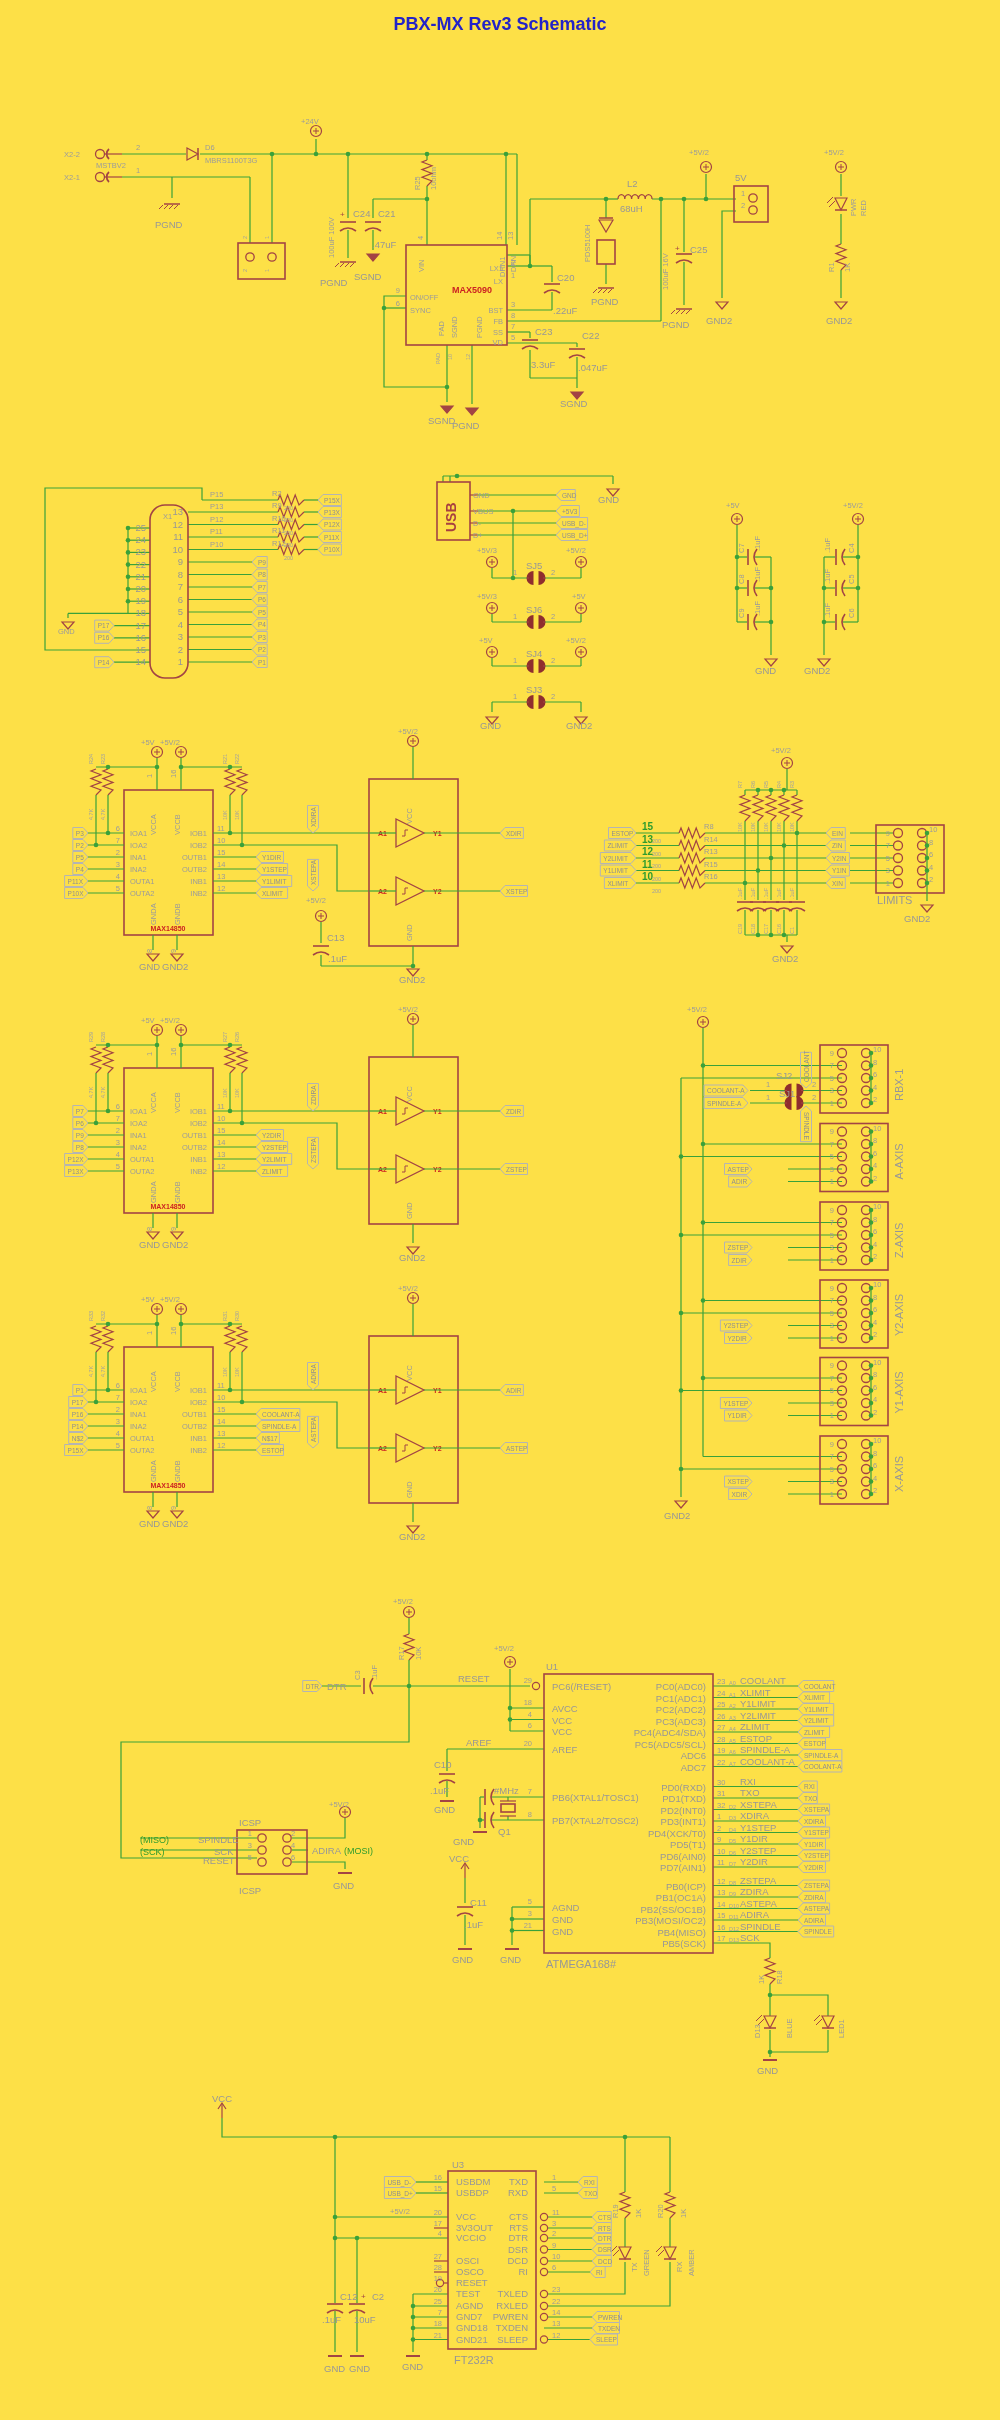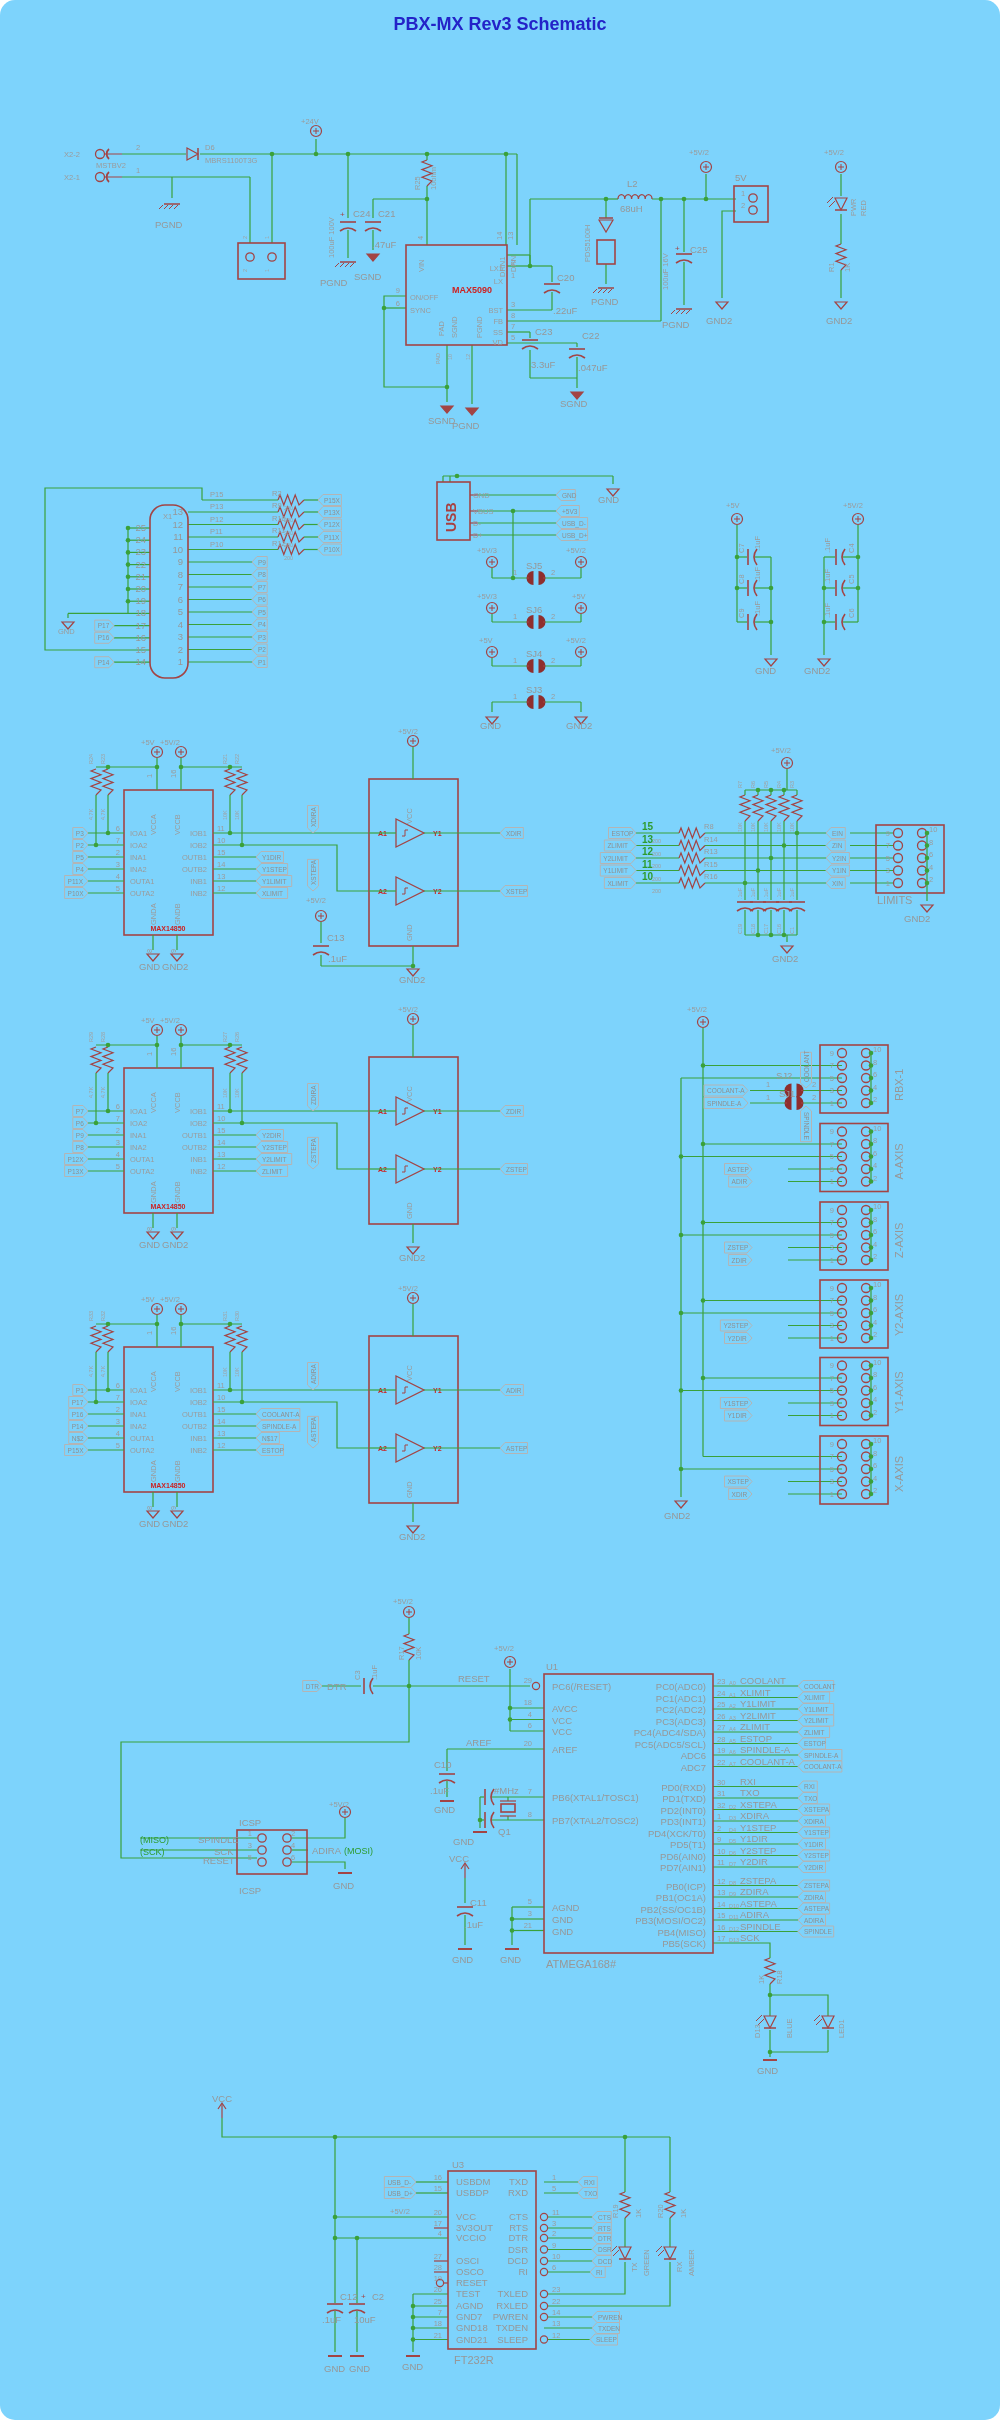--- a/index.html
+++ b/index.html
@@ -1,16 +1,16 @@
 <!DOCTYPE html>
 <html><head>
 <meta charset="utf-8">
 <style>
   html,body{margin:0;padding:0;background:#ffffff;}
-  #page{position:relative;width:1000px;height:2420px;background:#7dd3fc;overflow:hidden;border-radius:15px;}
+  #page{position:relative;width:1000px;height:2420px;background:#fde047;overflow:hidden;}
   #sheet-title{position:absolute;top:14px;left:0;width:100%;text-align:center;
     font-family:"Liberation Sans",sans-serif;font-size:18px;font-weight:bold;color:#2323c8;}
   svg text{font-family:"Liberation Sans",sans-serif;}
   .t-g{fill:#979797;font-size:9.5px;}
   .t-gs{fill:#9b9b9b;font-size:7.5px;}
   .t-gt{fill:#a0a0a0;font-size:5.5px;}
   .t-gb{fill:#2e9b2e;font-size:10px;font-weight:bold;}
   .t-gr{fill:#2e9b2e;font-size:9px;}
   .t-rn{fill:#cc2222;font-size:7px;font-weight:bold;}
   .t-rb{fill:#cc2222;font-size:9px;font-weight:bold;}

